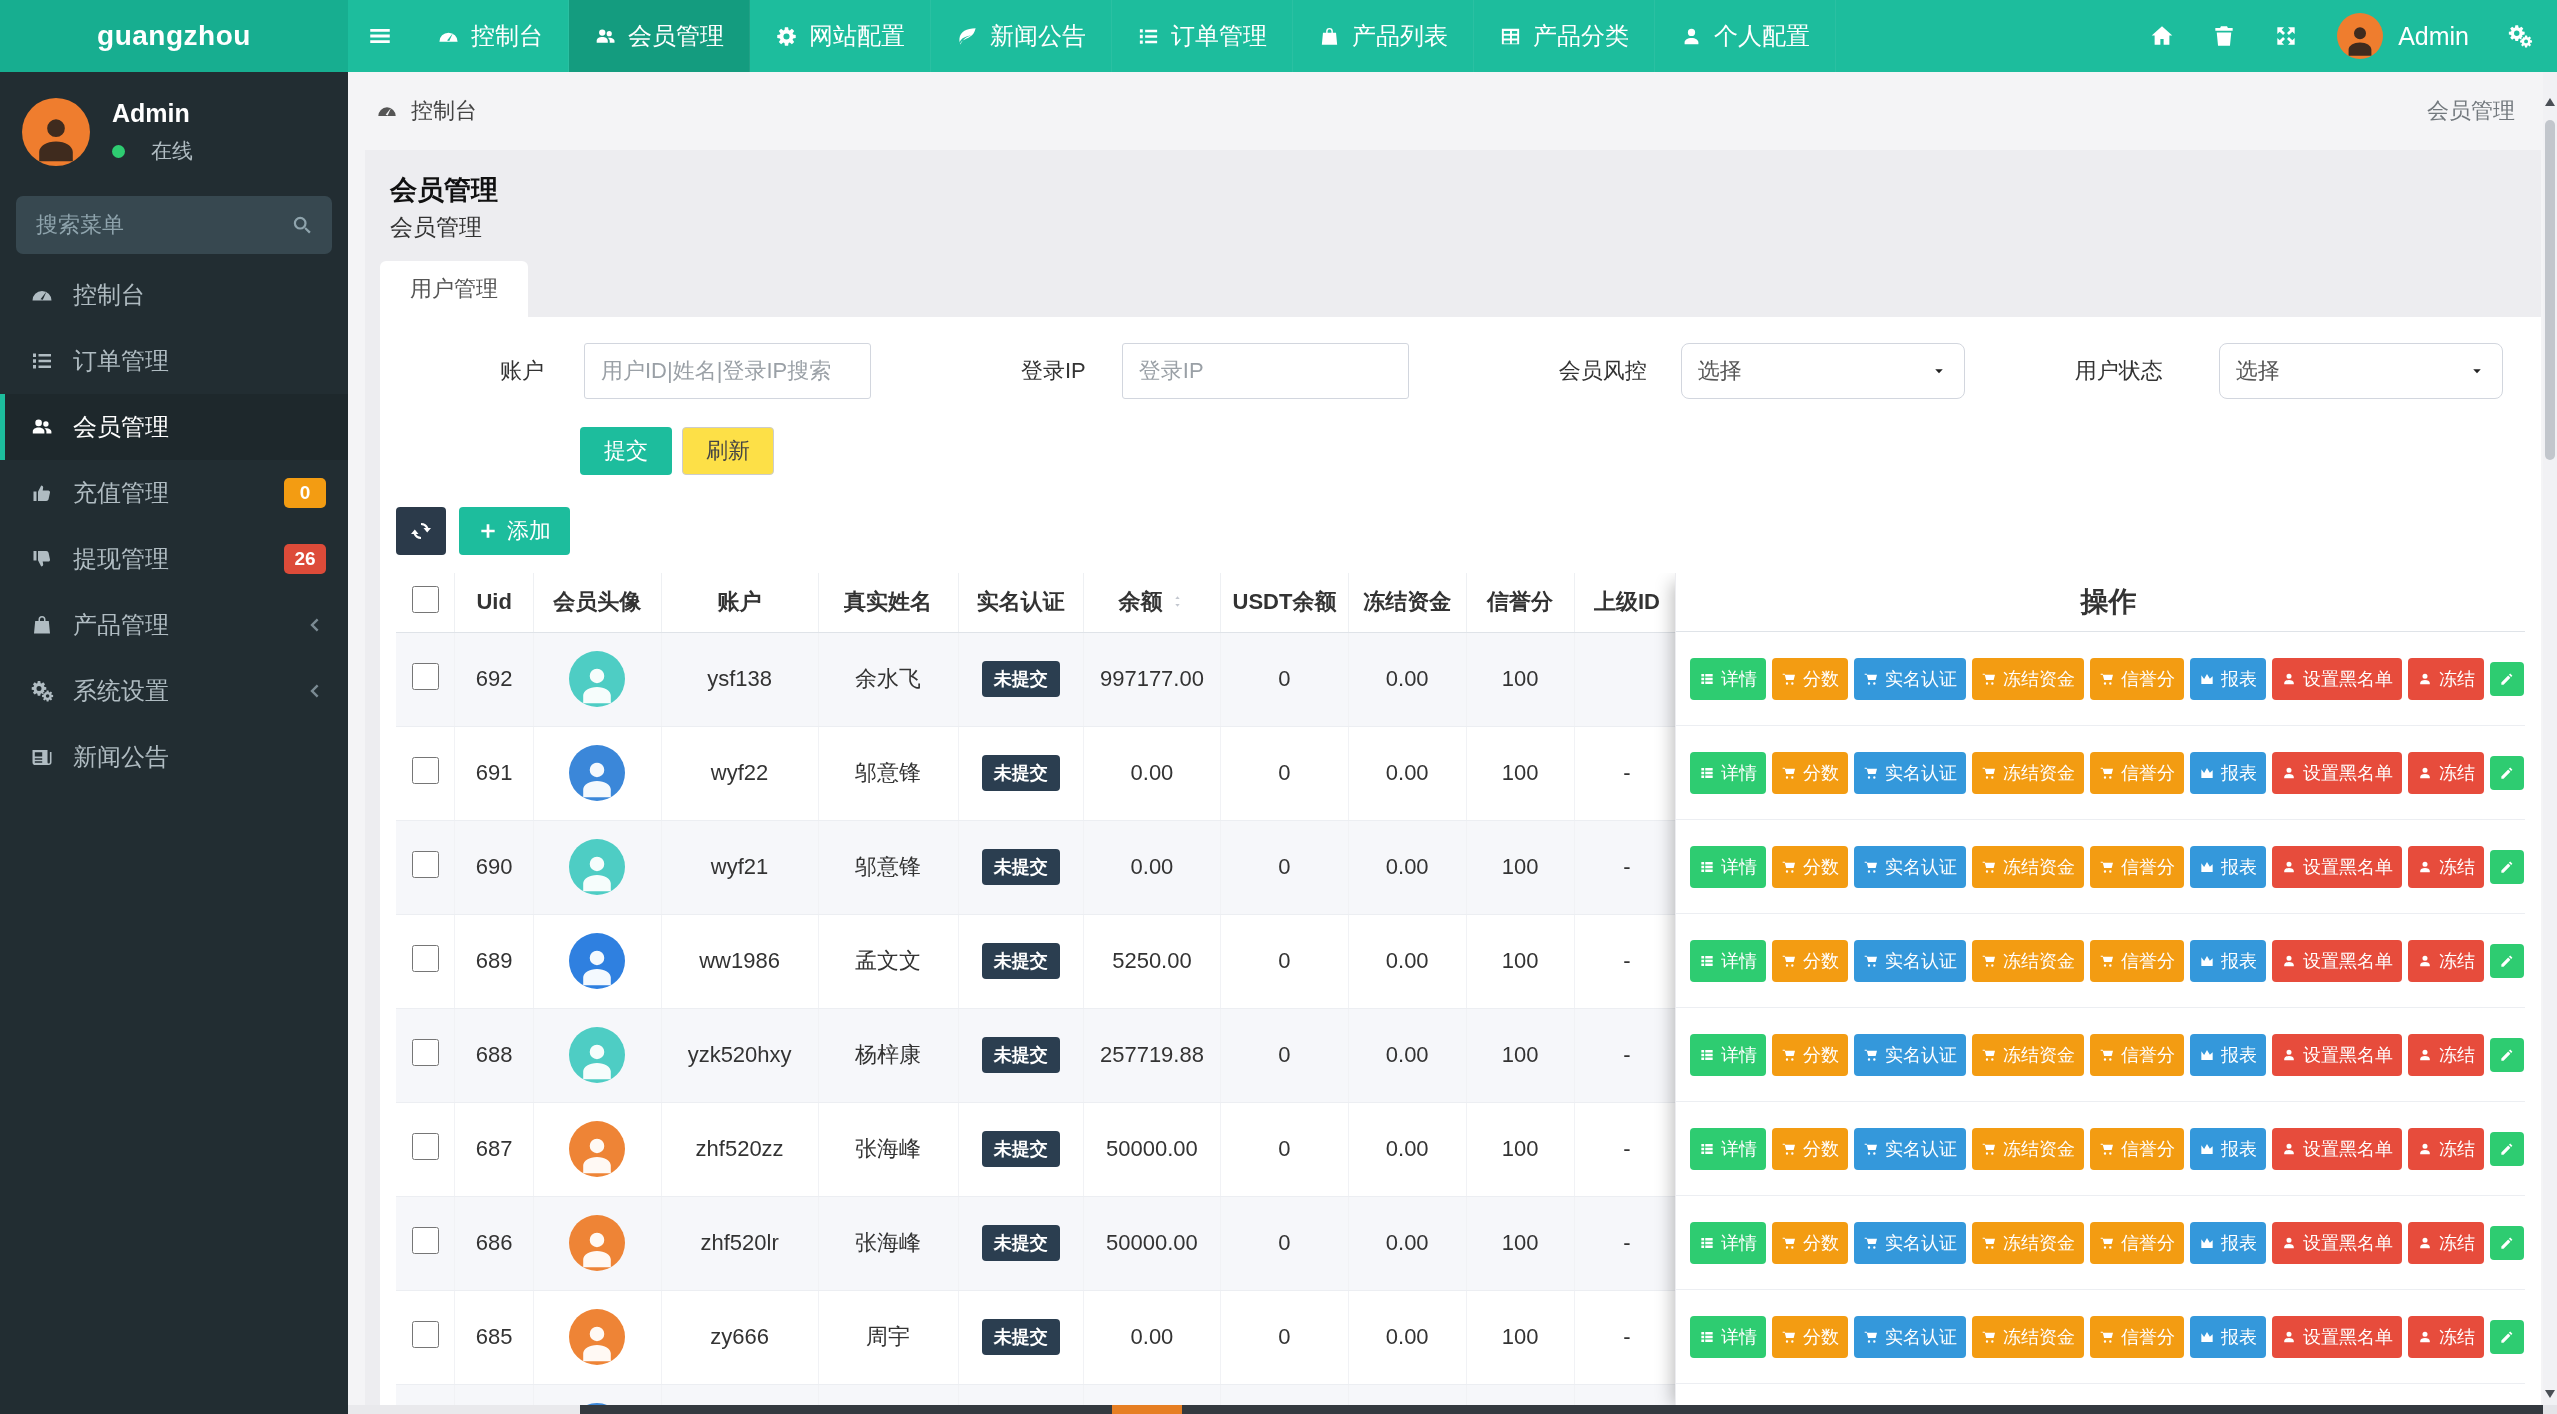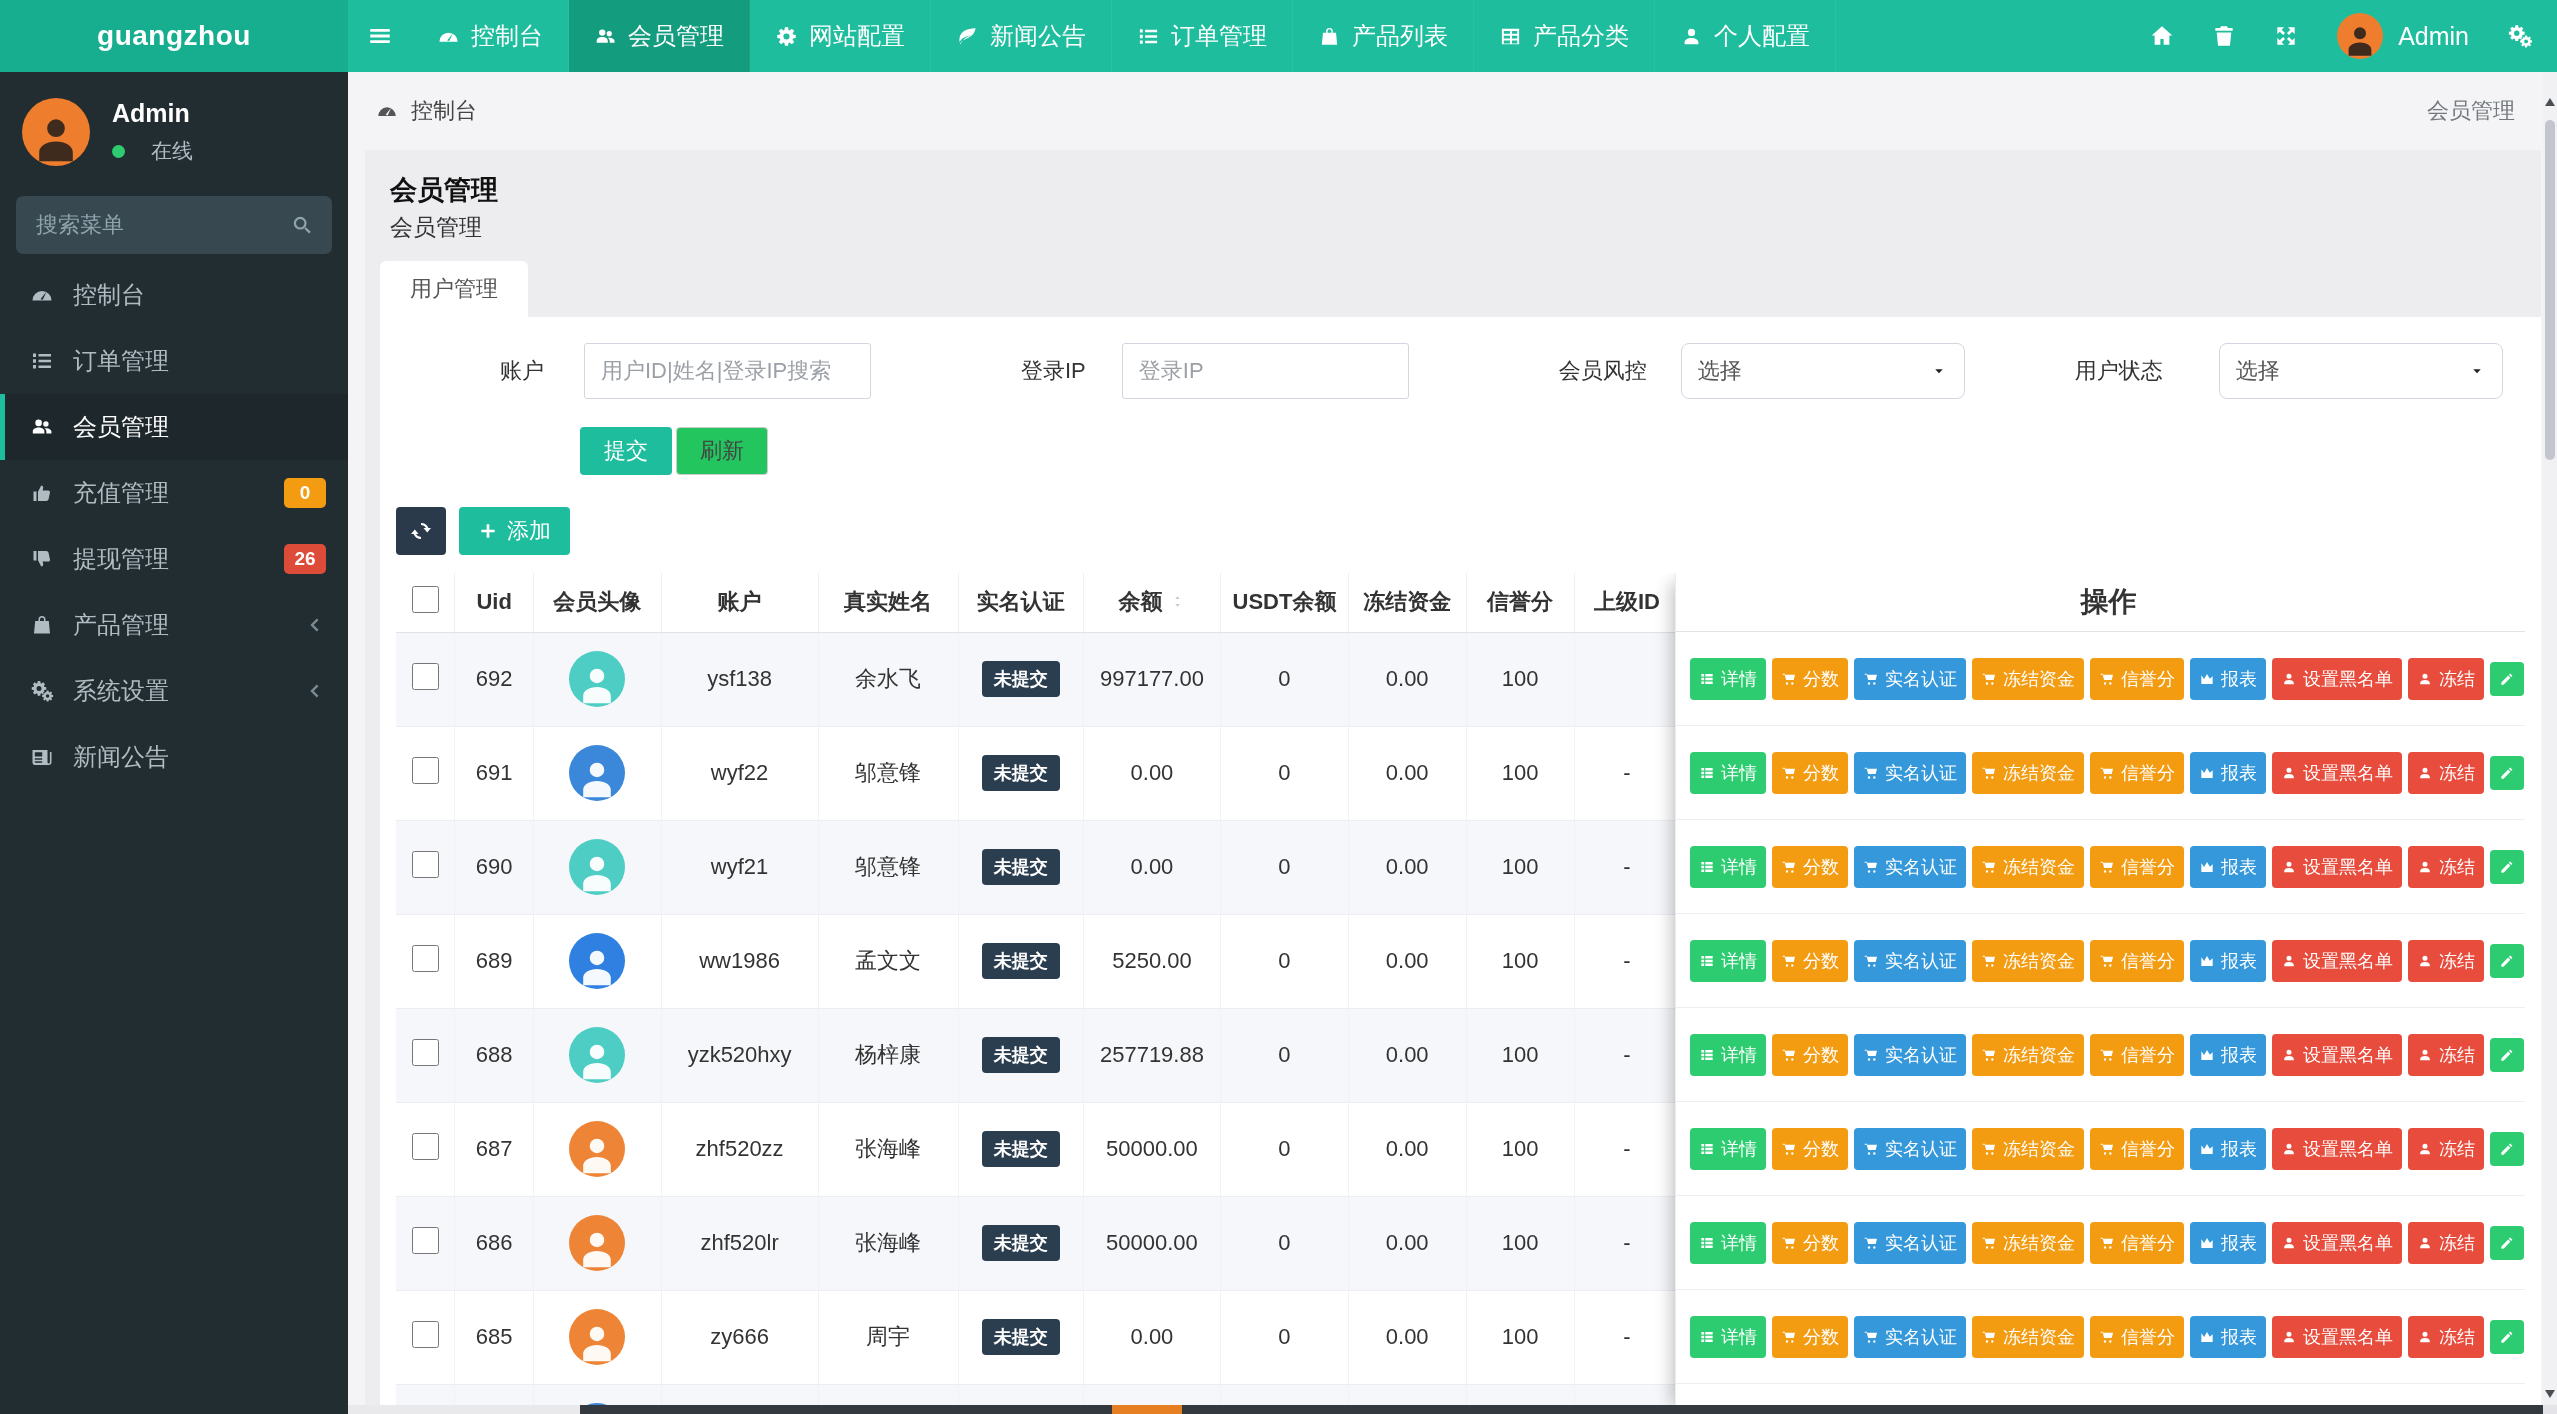--- a/index.html
+++ b/index.html
@@ -64,21 +64,21 @@
   .fg{display:flex;align-items:center}
   .f-label{font-size:22px;color:#333;white-space:nowrap}
   .inp{width:287px;height:56px;border:1px solid #d2d6de;border-radius:3px;font-size:22px;padding:16px 16px;color:#333;outline:none}
   .inp::placeholder{color:#9aa0a6}
   .sel{width:284px;height:56px;border:1px solid #d2d6de;border-radius:8px;display:flex;align-items:center;
     justify-content:space-between;padding:0 16px;font-size:22px;color:#555;background:#fff;cursor:pointer}
   .sel svg{font-size:18px;color:#222}
   .btn-row{margin:28px 0 0 184px;display:flex}
   .btn{height:48px;padding:0 23px;border-radius:4px;font-size:22px;border:1px solid transparent;cursor:pointer}
   .btn-submit{background:var(--accent,#1dbd9d);color:#fff}
-  .btn-refresh{background:#22c55e;border-color:#ccc;color:#444;margin-left:4px}
+  .btn-refresh{background:#fde047;border-color:#ccc;color:#444;margin-left:10px}
   .toolbar{margin-top:32px;display:flex;gap:13px}
   .btn-dark{width:50px;height:48px;background:#2b3a4a;color:#fff;border:none;border-radius:4px;
     display:flex;align-items:center;justify-content:center;font-size:24px;cursor:pointer}
   .btn-add{background:var(--accent,#1dbd9d);color:#fff;height:48px;padding:0 19px;border:none;border-radius:4px;
     display:flex;align-items:center;gap:9px;font-size:22px;cursor:pointer}
   .btn-add svg{font-size:20px}
 
   
   .table-wrap{position:relative;margin-top:18px;flex:1;overflow:hidden}
   table{border-collapse:collapse;table-layout:fixed;width:2160px}

